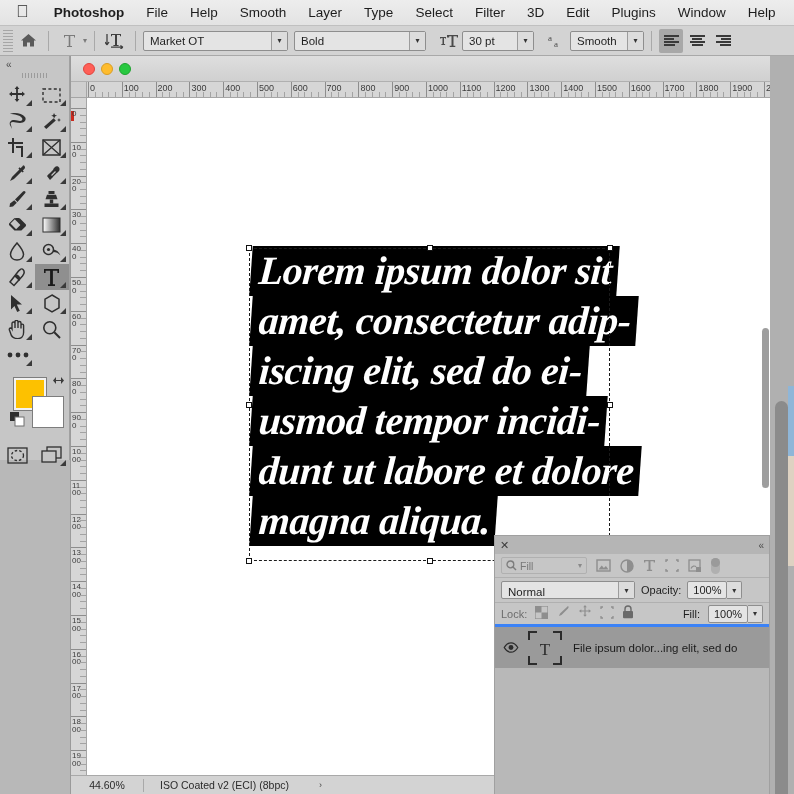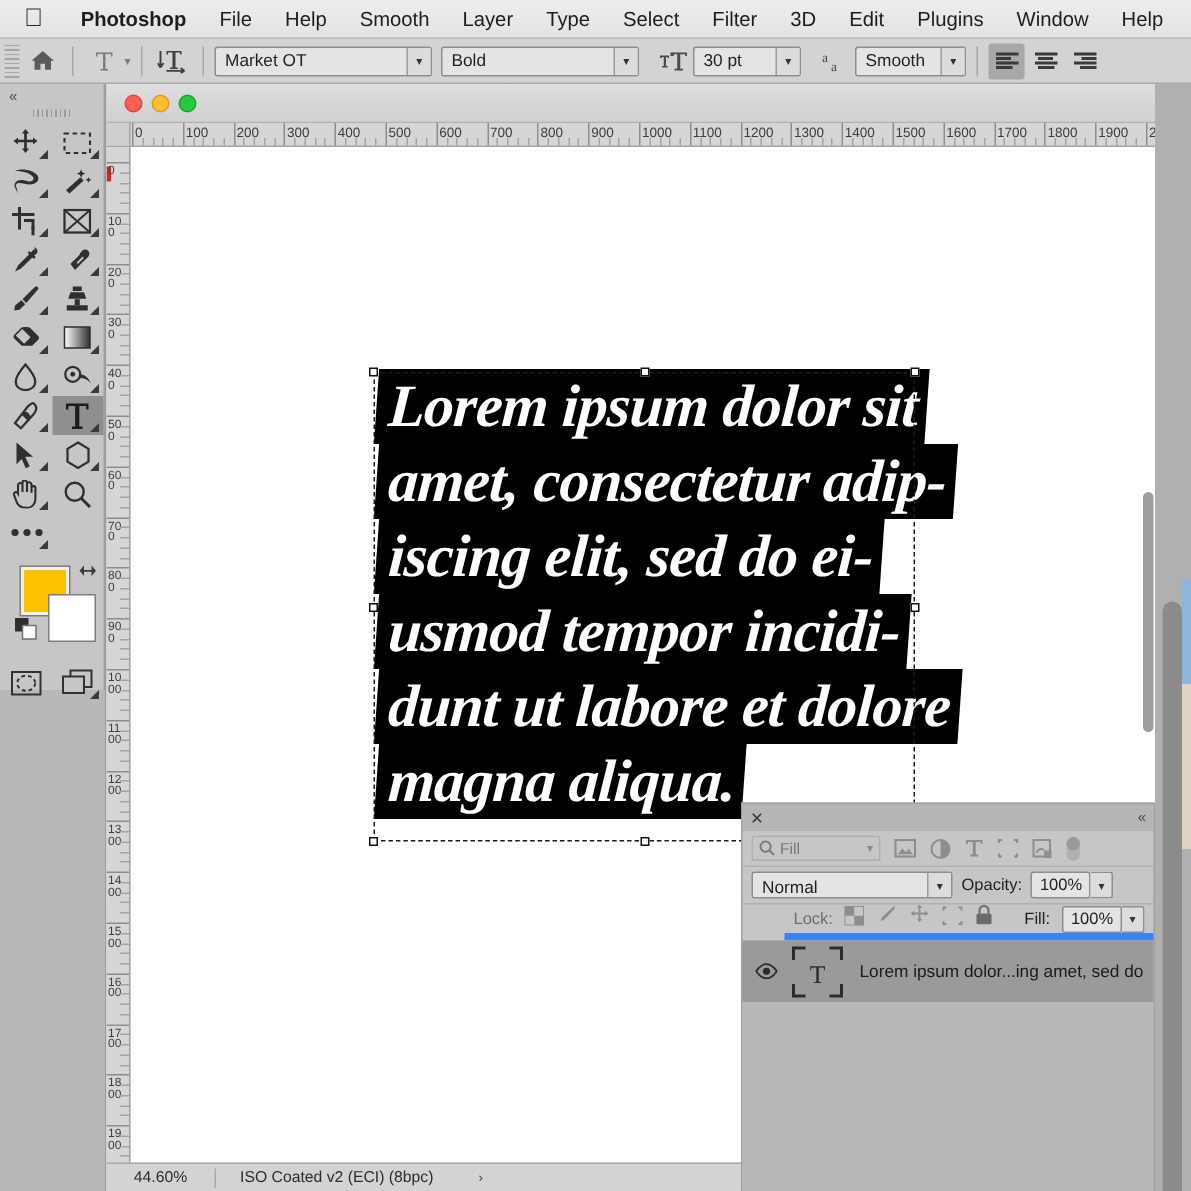--- a/index.html
+++ b/index.html
@@ -153,21 +153,21 @@
   .fico{ color:#8e8e8e; display:flex; align-items:center;}
   .pill{ width:9px;height:16px;background:#b0b0b0;border-radius:5px; position:relative;}
   .pill:after{content:"";position:absolute;left:0;top:0;width:9px;height:9px;border-radius:50%;background:#9a9a9a;}
   #lp-blend{ height:25px; display:flex; align-items:center; padding:0 6px; gap:6px; border-bottom:1px solid #b0b0b0;}
   .blendsel{ width:134px; height:18px;align-items:flex-end; }
   .lbl{ font-size:11px; color:#1e1e1e;}
   .numbox{ height:18px; width:40px; background:#e4e4e4; border:1px solid #8e8e8e; border-radius:2px;
     font-size:11px; color:#1f1f1f; display:flex; align-items:center; justify-content:center;}
   .stepper{ width:15px;height:18px;background:#dcdcdc;border:1px solid #8e8e8e;border-left:none;border-radius:0 2px 2px 0;
     display:flex;align-items:center;justify-content:center;font-size:8px;color:#333;}
-  #lp-lock{ height:24px; display:flex; align-items:center; padding:0 6px; gap:8px; border-bottom:5px solid #3b82f6;margin-left:28px;}
+  #lp-lock{ height:24px; display:flex; align-items:center; padding:0 6px; gap:8px; border-bottom:3px solid #3b82f6;}
   #lp-lock .lk{ font-size:11px; color:#6d6d6d;}
   .lrow{ height:41px; display:flex; align-items:center; position:relative; }
   .lrow.sel{ background:#9a9a9a; }
   .lrow.alt{ background:#c9c9c9; }
   .eye{ width:32px; display:flex; align-items:center; justify-content:center;}
   .thumb-t{ width:36px;height:36px; display:flex;align-items:center;justify-content:center; position:relative;}
   .thumb-w{ width:36px;height:36px;background:#fff;border:1px solid #6f6f6f;}
   .lname{ font-size:11.5px; color:#1b1b1b; padding-left:10px; }
   .lock-ico{ position:absolute; right:10px; }
   #lp-body{ background:#b8b8b8; height:100%; }
@@ -893,21 +893,21 @@
             <path d="M8 .8C4 .8 1.2 5.5 1.2 5.5S4 10.2 8 10.2s6.8-4.7 6.8-4.7S12 .8 8 .8z" fill="none" stroke="#2b2b2b" stroke-width="1.2"></path>
             <circle cx="8" cy="5.5" r="2.4" fill="#2b2b2b"></circle>
           </svg>
       </span>
       <span class="thumb-t">
         <svg width="36" height="36" viewBox="0 0 36 36">
           <path d="M2 10V2h8M26 2h8v8M34 26v8h-8M10 34H2v-8" fill="none" stroke="#2b2b2b" stroke-width="2"></path>
           <text x="18" y="25" text-anchor="middle" font-family="Liberation Serif, serif" font-size="17" fill="#2b2b2b">T</text>
         </svg>
       </span>
-      <span class="lname">Lorem ipsum dolor...ing amet, sed do</span>
+      <span class="lname">File ipsum dolor...ing elit, sed do</span>
     </div>
   </div>
 </div>
 
 <div id="outer-scroll">
   <div class="edge-blue" style="top:330px;height:70px;"></div>
   <div class="edge-tan" style="top:400px;height:110px;"></div>
   <div class="thumb"></div>
 </div>
 

